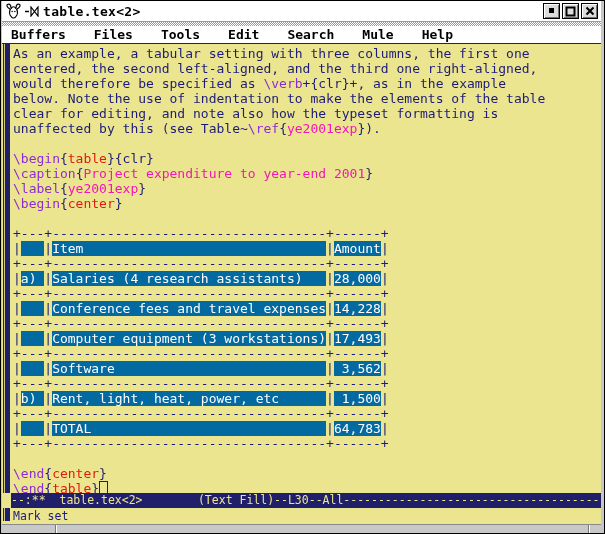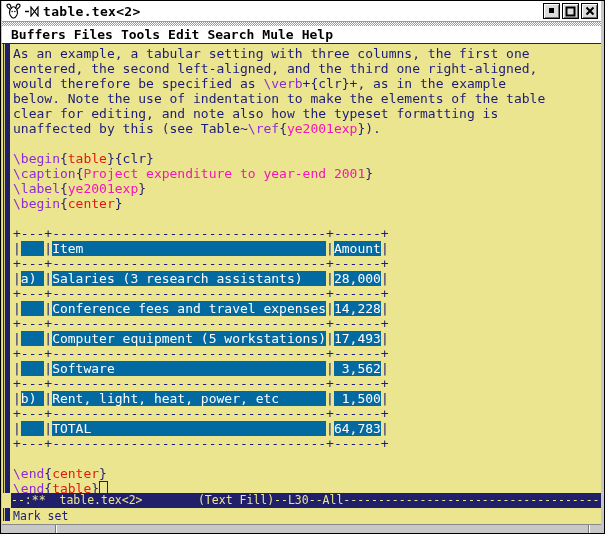--- a/index.html
+++ b/index.html
@@ -34,21 +34,21 @@
   
   .stipple {
     height:4px; flex:0 0 auto;
     background-image: conic-gradient(#9c9c9c 25%, #ffffff 0 50%, #9c9c9c 0 75%, #ffffff 0);
     background-size:2px 2px;
   }
   
   .menubar {
     height:17px; flex:0 0 auto; background:#ffffff;
     border-bottom:1px solid #20206a;
-    display:flex; align-items:center; gap:8px; padding:0 9px;
+    display:flex; align-items:center; gap:28px; padding:0 9px;
   }
   .menu-item {
     font-weight:bold; font-size:13px; color:#000; line-height:17px;
     white-space:nowrap; cursor:default;
   }
   
   .main { flex:1 1 auto; display:flex; background:#ece58f; overflow:hidden; }
   .gutter { width:9px; flex:0 0 auto; position:relative; background:#ece58f; }
   .vthumb {
     position:absolute; left:1px; top:0; bottom:0; width:7px;
@@ -150,25 +150,25 @@
           <div class="line"><span class="td">unaffected by this (see Table~</span><span class="tk">\ref</span><span class="td">{</span><span class="ts">ye2001exp</span><span class="td">}).</span></div>
           <div class="line"></div>
           <div class="line"><span class="tk">\begin</span><span class="td">{</span><span class="te">table</span><span class="td">}{clr}</span></div>
           <div class="line"><span class="tk">\caption</span><span class="td">{</span><span class="ts">Project expenditure to year-end 2001</span><span class="td">}</span></div>
           <div class="line"><span class="tk">\label</span><span class="td">{</span><span class="ts">ye2001exp</span><span class="td">}</span></div>
           <div class="line"><span class="tk">\begin</span><span class="td">{</span><span class="te">center</span><span class="td">}</span></div>
           <div class="line"></div>
           <div class="line"><span class="td">+---+-----------------------------------+------+</span></div>
           <div class="line"><span class="td">|</span><span class="th">   </span><span class="td">|</span><span class="th">Item                               </span><span class="td">|</span><span class="th">Amount</span><span class="td">|</span></div>
           <div class="line"><span class="td">+---+-----------------------------------+------+</span></div>
-          <div class="line"><span class="td">|</span><span class="th">a) </span><span class="td">|</span><span class="th">Salaries (3 research assistants)   </span><span class="td">|</span><span class="th">28,000</span><span class="td">|</span></div>
+          <div class="line"><span class="td">|</span><span class="th">a) </span><span class="td">|</span><span class="th">Salaries (4 research assistants)   </span><span class="td">|</span><span class="th">28,000</span><span class="td">|</span></div>
           <div class="line"><span class="td">+---+-----------------------------------+------+</span></div>
           <div class="line"><span class="td">|</span><span class="th">   </span><span class="td">|</span><span class="th">Conference fees and travel expenses</span><span class="td">|</span><span class="th">14,228</span><span class="td">|</span></div>
           <div class="line"><span class="td">+---+-----------------------------------+------+</span></div>
-          <div class="line"><span class="td">|</span><span class="th">   </span><span class="td">|</span><span class="th">Computer equipment (5 workstations)</span><span class="td">|</span><span class="th">17,493</span><span class="td">|</span></div>
+          <div class="line"><span class="td">|</span><span class="th">   </span><span class="td">|</span><span class="th">Computer equipment (3 workstations)</span><span class="td">|</span><span class="th">17,493</span><span class="td">|</span></div>
           <div class="line"><span class="td">+---+-----------------------------------+------+</span></div>
           <div class="line"><span class="td">|</span><span class="th">   </span><span class="td">|</span><span class="th">Software                           </span><span class="td">|</span><span class="th"> 3,562</span><span class="td">|</span></div>
           <div class="line"><span class="td">+---+-----------------------------------+------+</span></div>
           <div class="line"><span class="td">|</span><span class="th">b) </span><span class="td">|</span><span class="th">Rent, light, heat, power, etc      </span><span class="td">|</span><span class="th"> 1,500</span><span class="td">|</span></div>
           <div class="line"><span class="td">+---+-----------------------------------+------+</span></div>
           <div class="line"><span class="td">|</span><span class="th">   </span><span class="td">|</span><span class="th">TOTAL                              </span><span class="td">|</span><span class="th">64,783</span><span class="td">|</span></div>
           <div class="line"><span class="td">+---+-----------------------------------+------+</span></div>
           <div class="line"></div>
           <div class="line"><span class="tk">\end</span><span class="td">{</span><span class="te">center</span><span class="td">}</span></div>
           <div class="line"><span class="tk">\end</span><span class="td">{</span><span class="te">table</span><span class="td">}</span><span class="cursor"></span></div>

